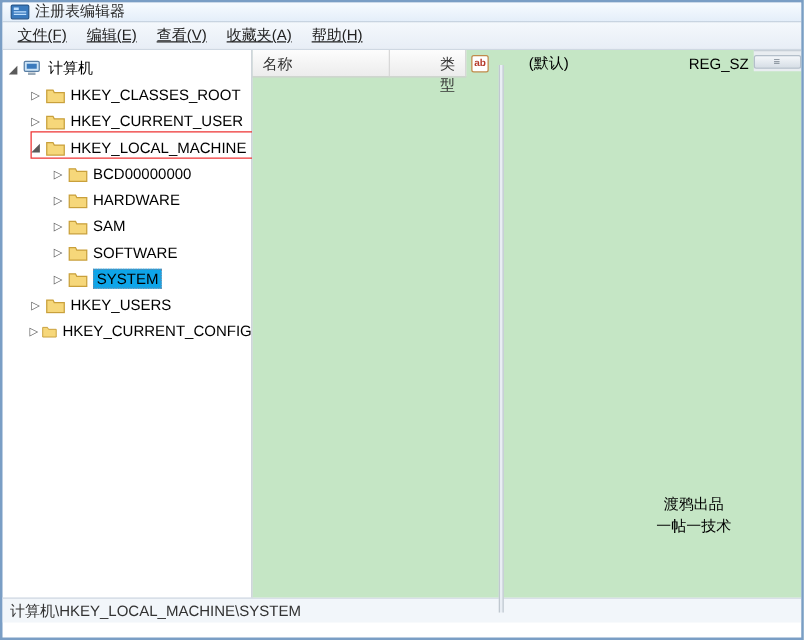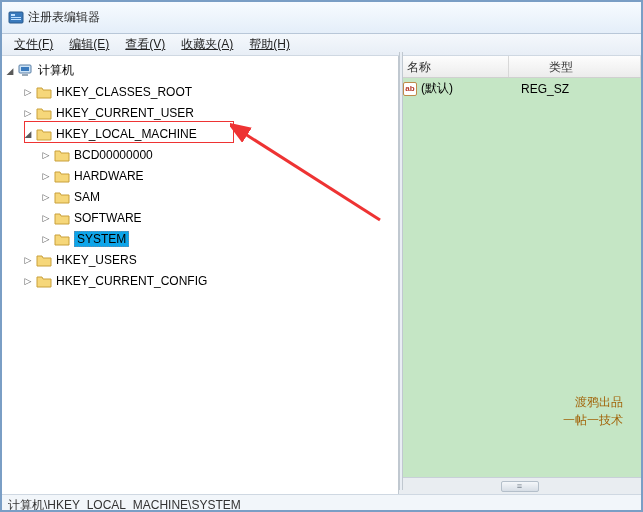--- a/index.html
+++ b/index.html
@@ -1,44 +1,44 @@
 <!DOCTYPE html>
 <html><head>
 <meta charset="utf-8">
 <style>
 * { margin: 0; padding: 0; box-sizing: border-box; font-family: "Microsoft YaHei", SimSun, sans-serif; font-size: 12px; }
 body { width: 643px; height: 512px; background: #fff; border: 2px solid #7a9ec5; position: relative; overflow: hidden; }
-.titlebar { height: 32px; background: linear-gradient(#f7fbff,#e4eef9); display: flex; align-items: center; padding: 0 6px; border-bottom: 1px solid #b8c7d8; }
+.titlebar { height: 16px; background: linear-gradient(#f7fbff,#e4eef9); display: flex; align-items: center; padding: 0 6px; border-bottom: 1px solid #b8c7d8; }
 .title-icon { width: 16px; height: 16px; margin-right: 4px; }
 .title-text { font-size: 12px; color: #2a2a2a; }
 .menubar { height: 22px; background: linear-gradient(#f4f8fc,#e8eef6); border-bottom: 1px solid #cfd8e2; display: flex; align-items: center; padding: 0 4px; }
 .menu-item { padding: 2px 8px; color: #222; cursor: default; text-decoration: underline; }
 .content { display: flex; height: 438px; }
 .left-pane { width: 397px; border-right: 1px solid #c0c8d0; overflow: auto; padding: 4px 0; position: relative; }
-.right-pane { flex: 1; display: flex; flex-direction: column; background: #c5e6c5; }
+.right-pane { flex: 1; display: flex; flex-direction: row; background: #c5e6c5; }
 .list-header { height: 22px; background: linear-gradient(#fdfdfd,#ececec); border-bottom: 1px solid #d0d0d0; display: flex; }
 .list-header .col { padding: 3px 8px; border-right: 1px solid #d8d8d8; color: #333; }
 .col-name { width: 110px; }
 .col-type { flex: 1; margin-left: 32px; }
 .list-body { flex: 1; position: relative; }
-.list-row { display: flex; align-items: center; padding: 2px 4px; }
+.list-row { display: flex; align-items: center; padding: 2px 4px; gap: 28px; }
 .val-icon { width: 14px; height: 14px; margin-right: 4px; display:inline-flex;align-items:center;justify-content:center;border:1px solid #c08a4a;background:#fff;color:#b53a2a;font-size:8px;font-weight:bold;border-radius:2px; }
 .tree { list-style: none; }
 .tree ul { list-style: none; padding-left: 18px; }
 .tree li { position: relative; }
 .node { display: flex; align-items: center; height: 21px; padding-left: 2px; white-space: nowrap; }
 .tw { width: 12px; height: 12px; display: inline-flex; align-items: center; justify-content: center; margin-right: 2px; color: #5a5a5a; font-size: 9px; }
 .ic-folder { width: 16px; height: 14px; margin-right: 4px; }
 .ic-comp { width: 16px; height: 14px; margin-right: 4px; }
 .sel { background: #0ea5e9; border: 1px dotted #6a8aab; padding: 0 2px; }
 .hl-box { position: absolute; border: 1.5px solid #e33; pointer-events: none; }
 .statusbar { height: 20px; border-top: 1px solid #cfd8e2; background: #f2f6fa; display: flex; align-items: flex-end; padding: 0 6px; color: #333; }
 .scroll-h { height: 17px; background: #e9edf1; border-top: 1px solid #c8d0d8; display:flex; align-items:center; justify-content:center; }
 .scroll-thumb { width: 38px; height: 11px; background: linear-gradient(#f4f7fa,#d7dee6); border:1px solid #b4bfca; border-radius:2px; display:flex;align-items:center;justify-content:center;color:#7a8590;font-size:9px;letter-spacing:1px; }
-.watermark { position: absolute; right: 18px; bottom: 48px; font-family: "KaiTi","STKaiti",serif; font-size: 22px; color: #a16207; text-align: right; line-height: 1.5; pointer-events:none; }
+.watermark { position: absolute; right: 18px; bottom: 48px; font-family: "KaiTi","STKaiti",serif; font-size: 22px; color: #000000; text-align: center; line-height: 1.5; pointer-events:none; }
 .divider-v { position:absolute; left:397px; top:50px; bottom:20px; width:4px; background:#e9eef4; border-left:1px solid #c0c8d0; border-right:1px solid #c0c8d0; cursor:col-resize; }
 svg.arrow { position:absolute; pointer-events:none; }
 </style>
 </head>
 <body>
 
 <div class="titlebar">
   <svg class="title-icon" viewBox="0 0 16 16">
       <rect x="1" y="2" width="14" height="11" rx="1" fill="#3a7abd" stroke="#2a5a8d"></rect>
       <rect x="3" y="4" width="4" height="2" fill="#bfe0ff"></rect>

